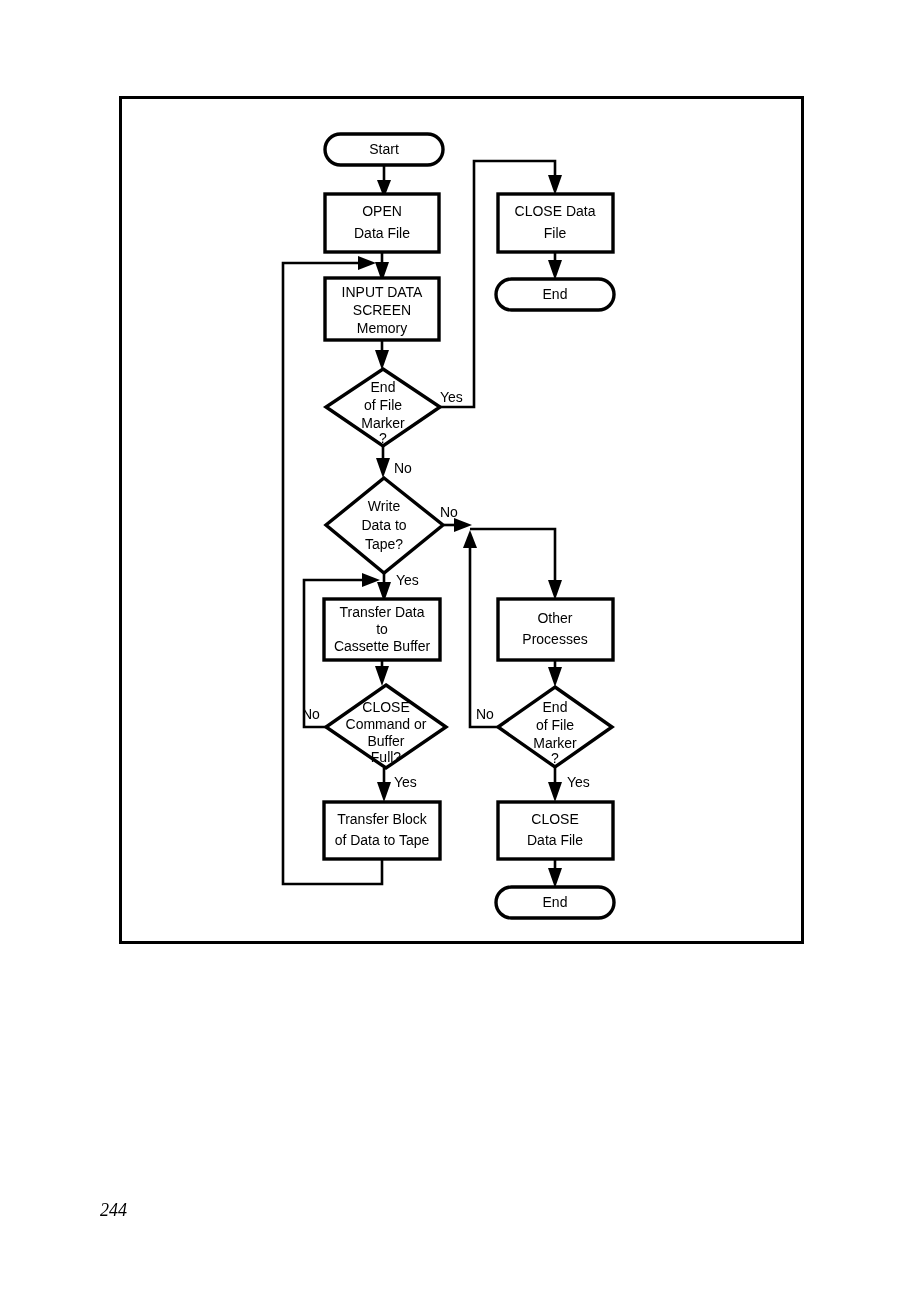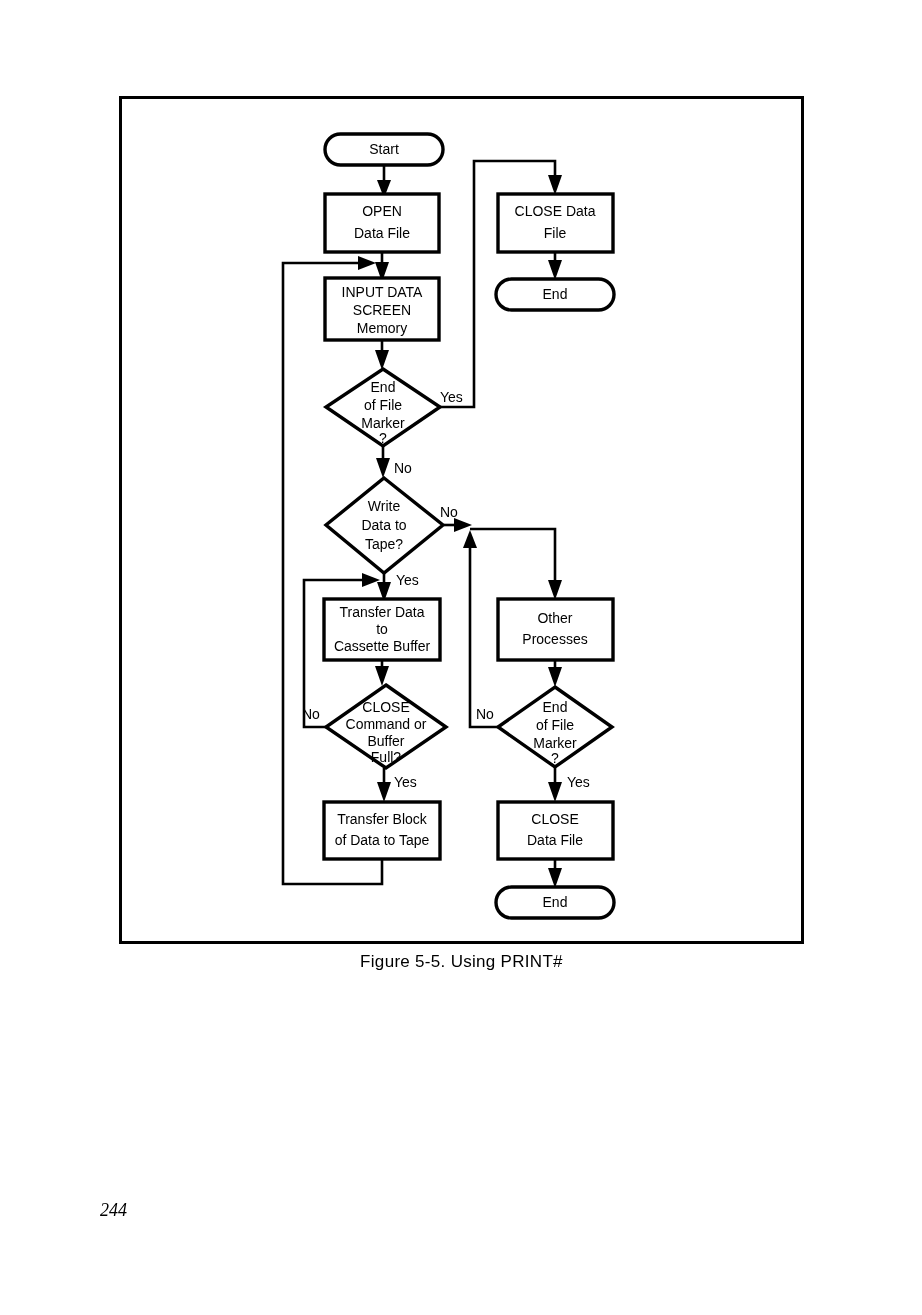--- a/index.html
+++ b/index.html
@@ -275,17 +275,16 @@
       <text class="edge-label" x="434" y="507">No</text>
       <text class="edge-label" x="390" y="575">Yes</text>
       <text class="edge-label" x="296" y="709">No</text>
       <text class="edge-label" x="388" y="777">Yes</text>
       <text class="edge-label" x="470" y="709">No</text>
       <text class="edge-label" x="561" y="777">Yes</text>
 
     </svg>
   </div>
 
-  <div id="figure-caption">Figure 5-5. Using PRINT#</div>
 
   <div id="page-number">244</div>
 
 </div>
 
 </body></html>

